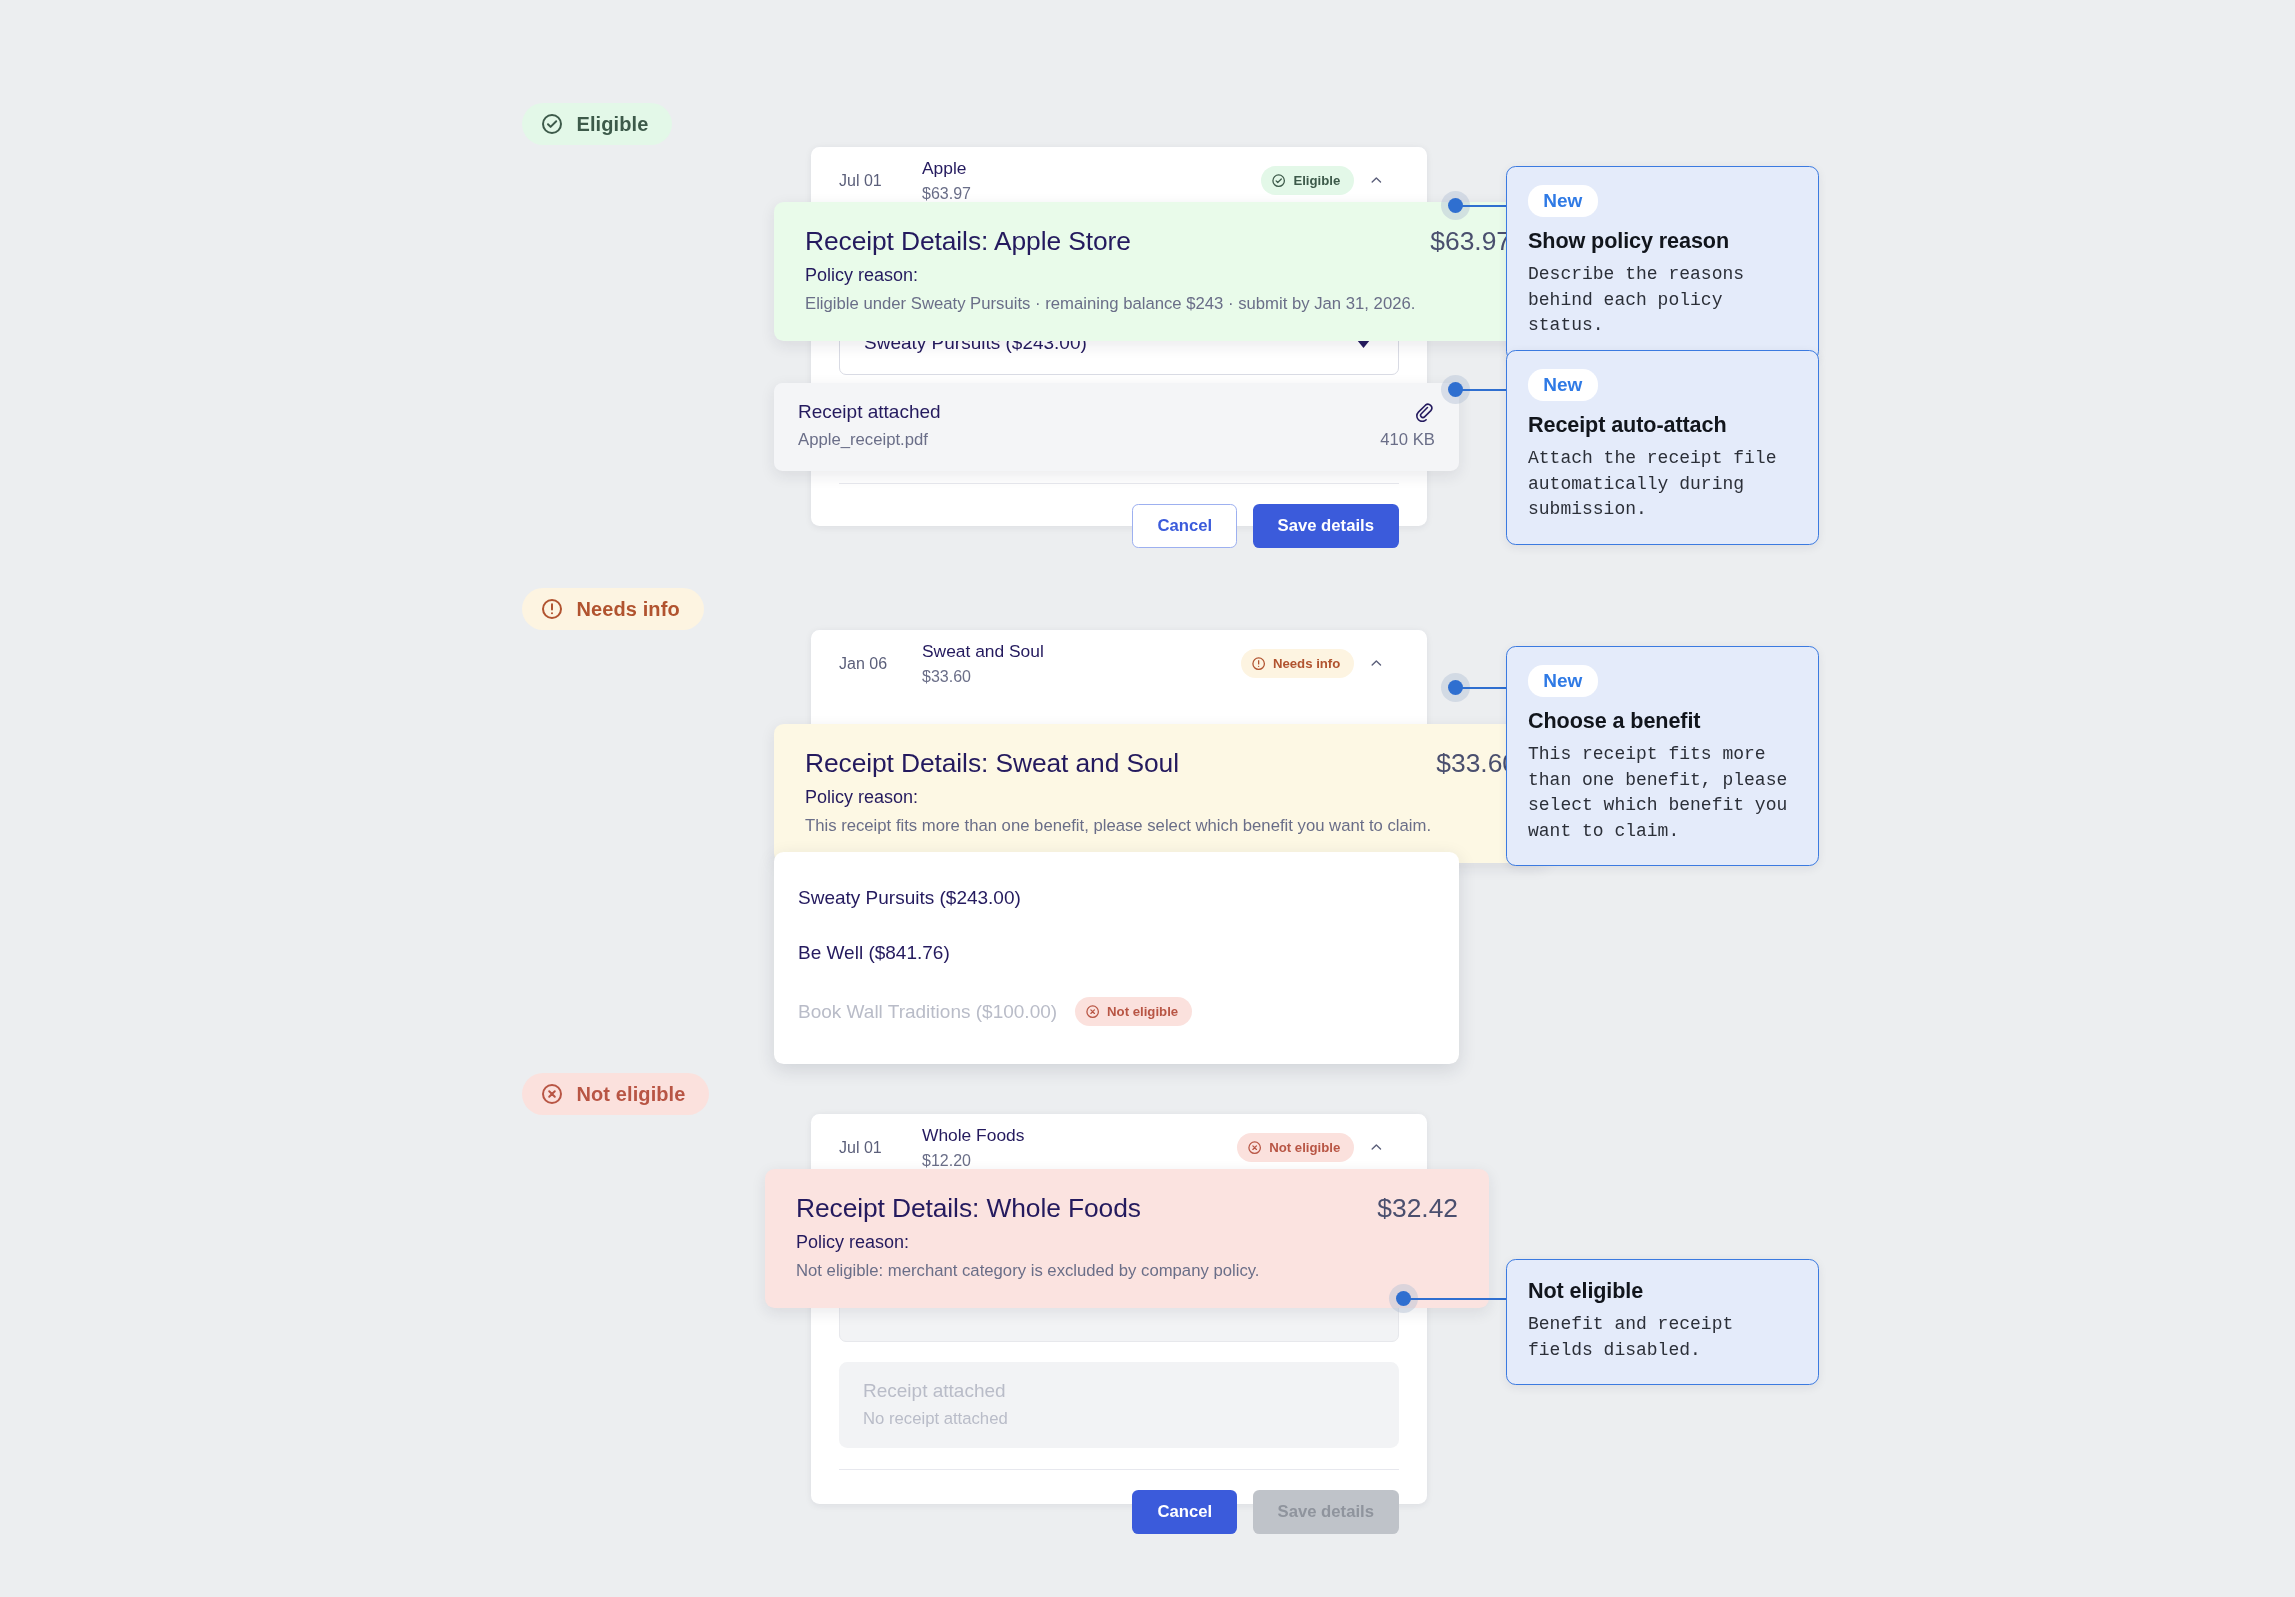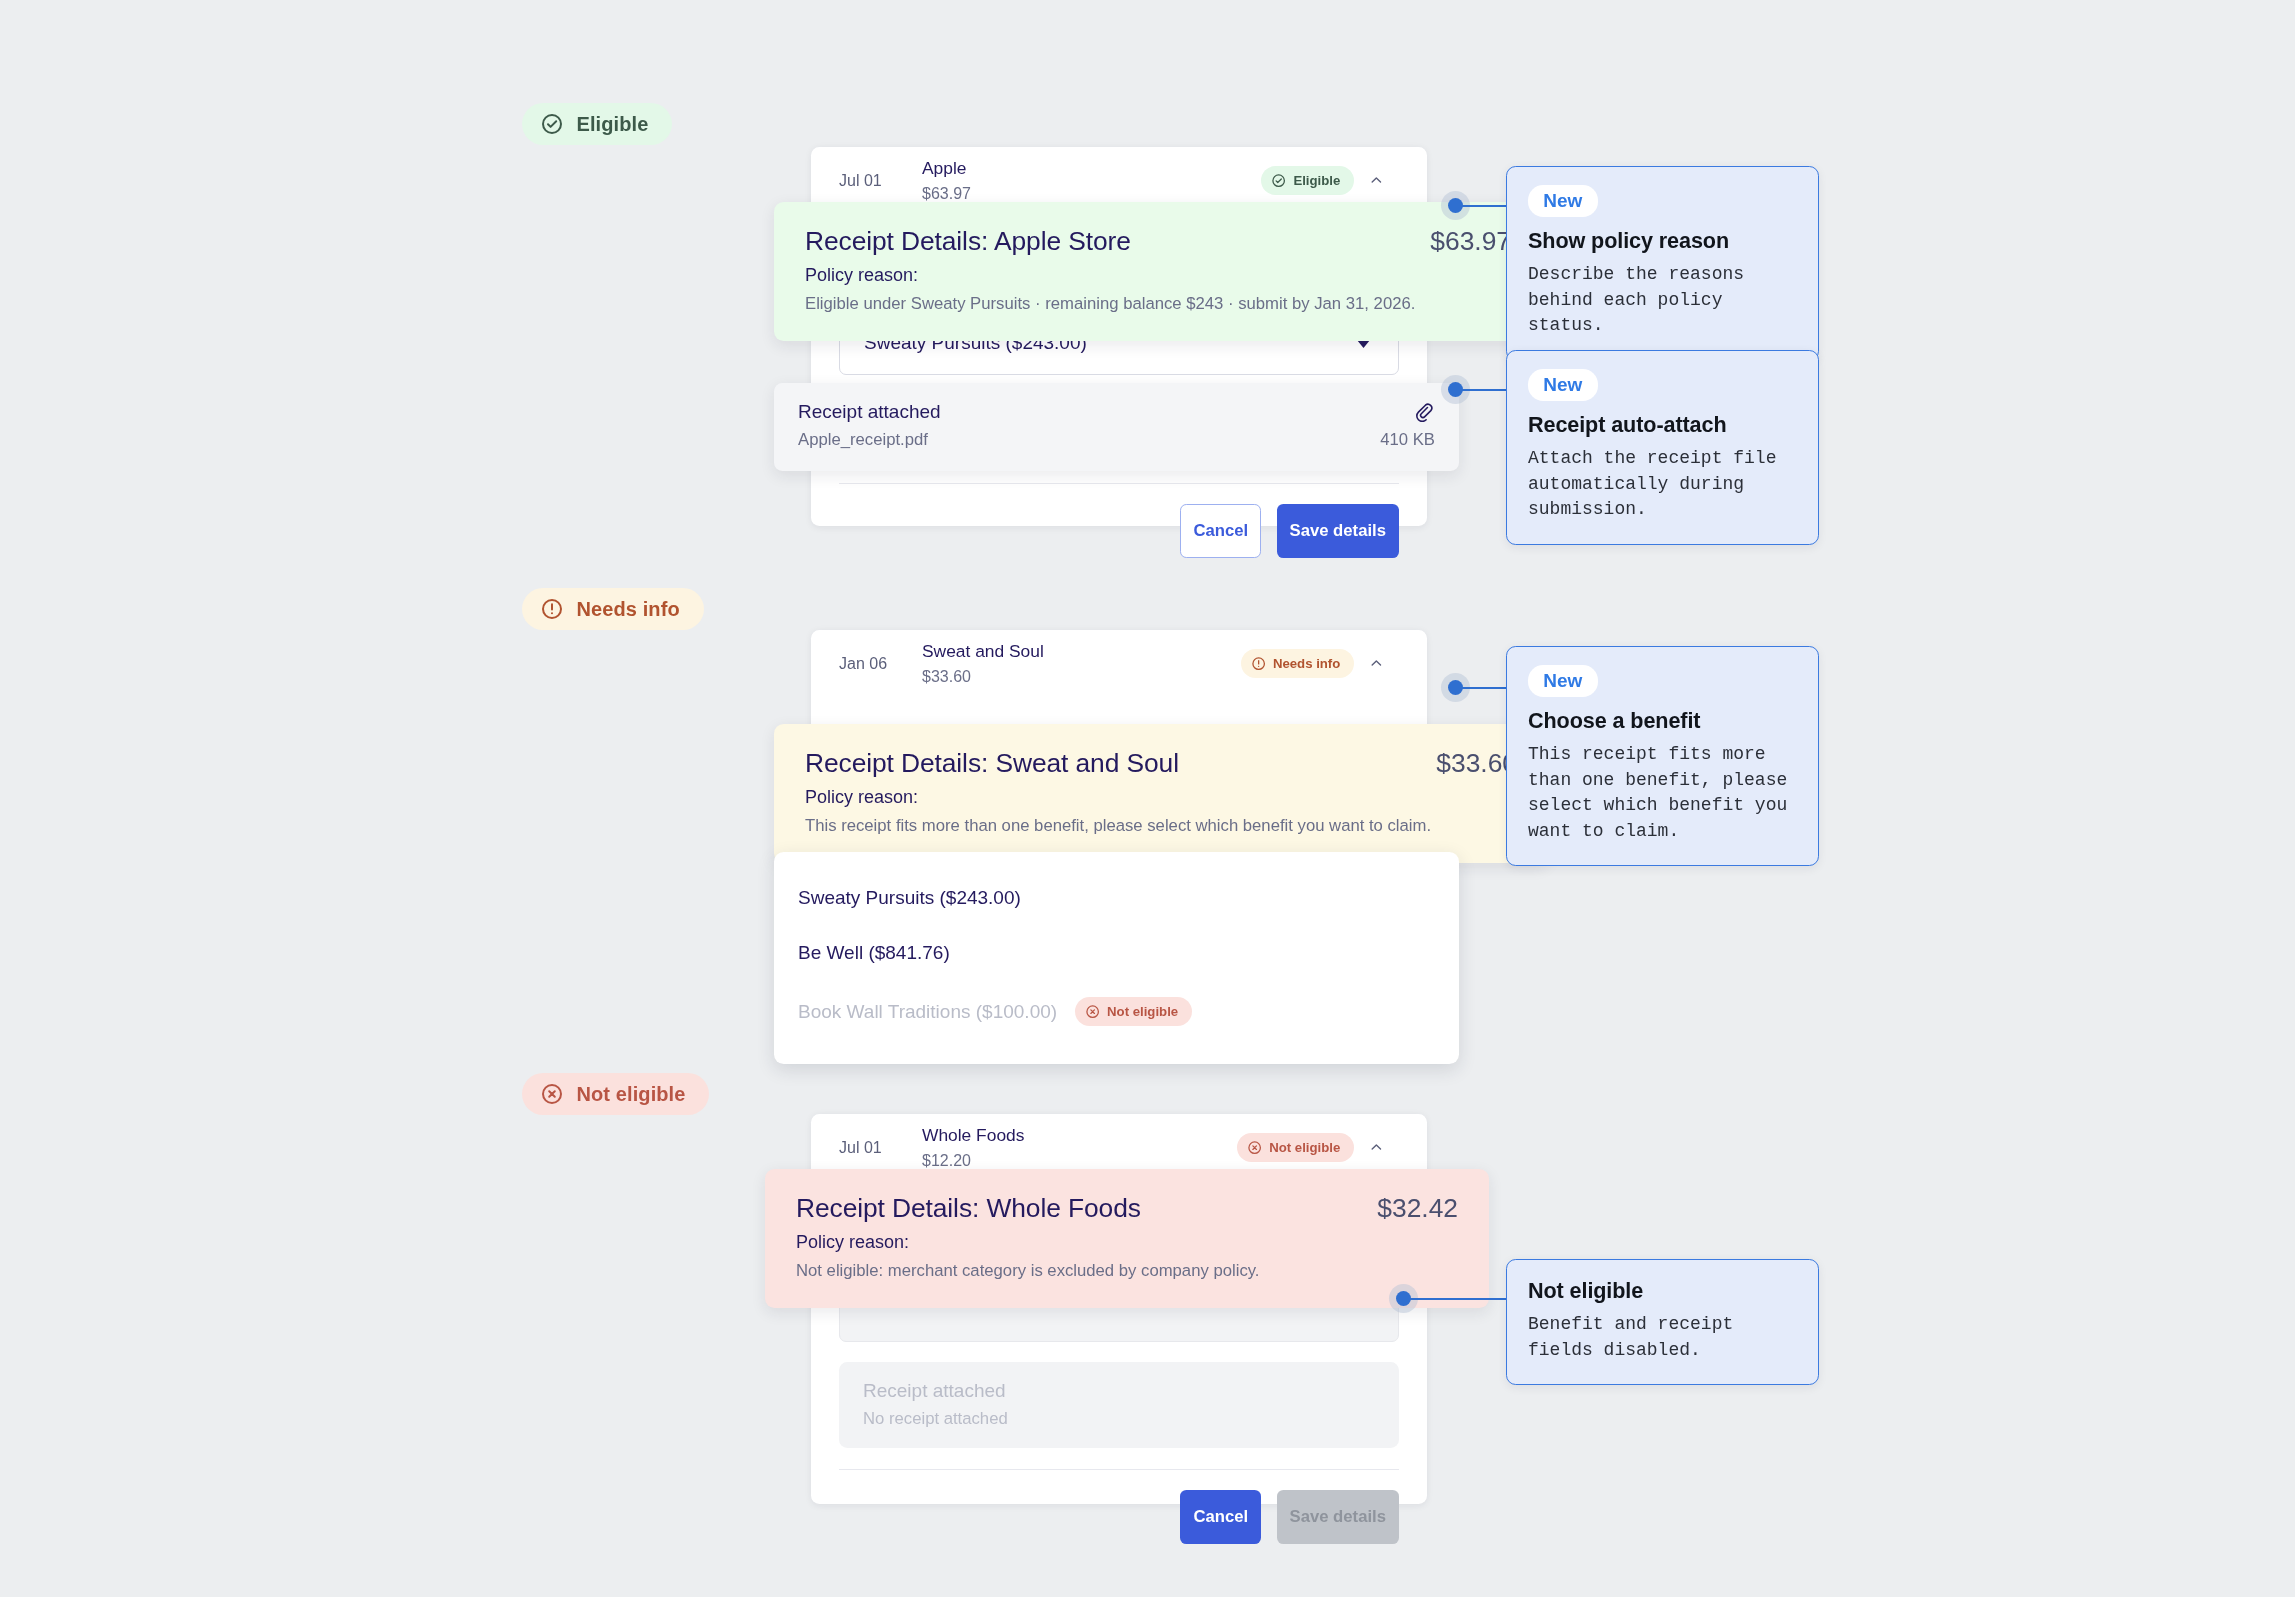--- a/index.html
+++ b/index.html
@@ -72,21 +72,21 @@
   }
   .attach-title { font-size: 19px; color: #241a5e; font-weight: 500; }
   .attach-sub { font-size: 16.7px; color: #6a6e88; }
   .attach-row { display: flex; align-items: flex-end; justify-content: space-between; }
   .attach-size { font-size: 16.7px; color: #6a6e88; }
   .clip { position: absolute; right: 25px; top: 18px; width: 21px; height: 21px; }
 
   .divider { border-top: 1px solid #e7e8ee; margin: 21px 0 0 0; }
   .actions { display: flex; justify-content: flex-end; gap: 15.3px; padding-top: 19.5px; }
   .btn {
-    height: 54px; padding: 0 12px; border-radius: 6.3px;
+    height: 44px; padding: 0 24px; border-radius: 6.3px;
     font-size: 16.7px; font-weight: 700; cursor: pointer;
     display: inline-flex; align-items: center; justify-content: center;
     border: 1px solid transparent;
   }
   .btn-ghost { background: #fff; color: #3b5bdb; border-color: #9db0f0; }
   .btn-primary { background: #3b5bdb; color: #fff; }
   .btn-primary-solid { background: #3b5bdb; color: #fff; }
   .btn-disabled { background: #bfc3c9; color: #8f949d; cursor: default; }
 
   

